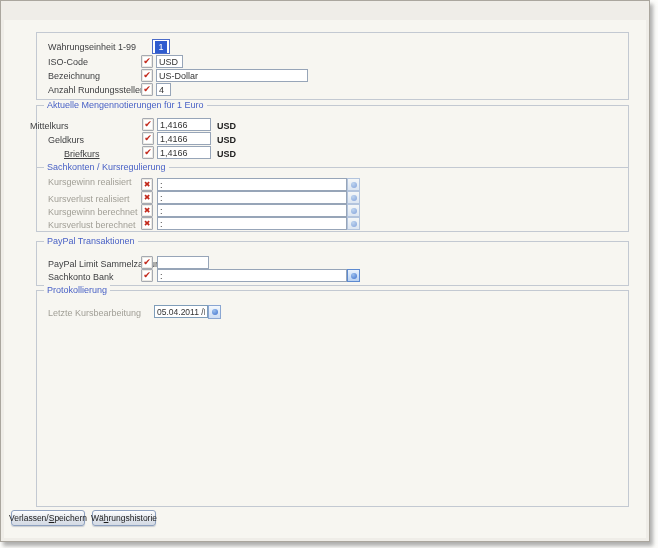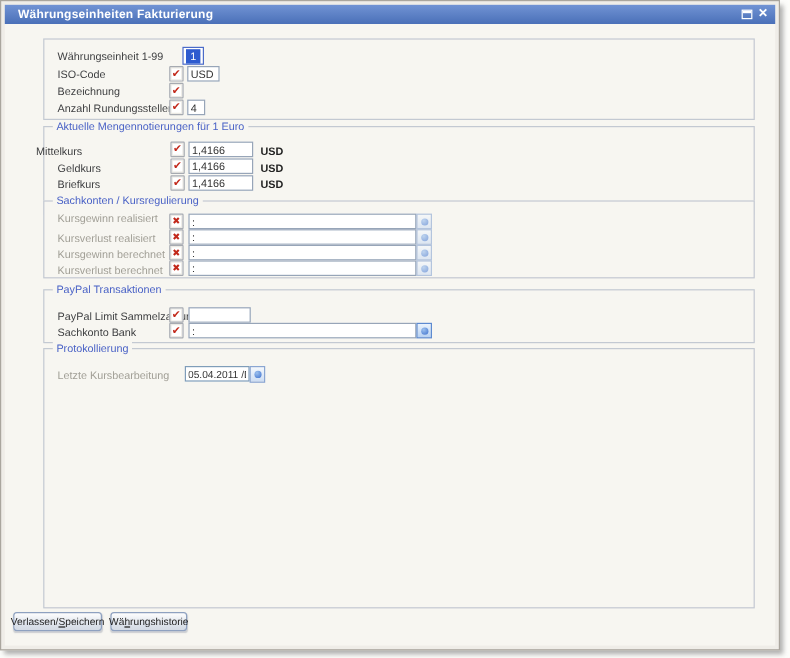--- a/index.html
+++ b/index.html
@@ -48,55 +48,49 @@
   .btn{position:absolute;height:16px;border:1px solid #8ea1c0;border-radius:3px;
     background:linear-gradient(#fefefe,#dfe4ec 60%,#d4dae4);font-size:8.5px;color:#1c1c1c;
     display:flex;align-items:center;justify-content:center;cursor:default;
     box-shadow:0 1px 1px rgba(120,130,150,.35);white-space:nowrap;}
   .btn .mn{text-decoration:underline;}
 </style>
 </head>
 <body>
 
 <div class="frame">
-  <div class="titlebar">
-    <span class="title">Währungseinheiten Fakturierung</span>
-    <span class="tb-btns">
-      <span class="tb-restore"></span>
-      <span class="tb-close">✕</span>
-    </span>
-  </div>
   <div class="content"></div>
 
   <div class="group" style="left:35px;top:31px;width:593px;height:68px;"></div>
   <span class="lbl" style="left:47px;top:41px;">Währungseinheit 1-99</span>
   <div class="valbox" style="left:151px;top:38px;">
     <span class="sel">1</span>
   </div>
   <span class="lbl" style="left:47px;top:56px;">ISO-Code</span>
   <span class="chk" style="left:140px;top:54px;">✔</span>
   <input class="fld" style="left: 155px; top: 54px; width: 27px;" value="USD">
   <span class="lbl" style="left:47px;top:70px;">Bezeichnung</span>
   <span class="chk" style="left:140px;top:68px;">✔</span>
+  <input class="fld" style="left: 155px; top: 68px; width: 152px;" value="US-Dollar">
   <span class="lbl" style="left:47px;top:84px;">Anzahl Rundungsstellen</span>
   <span class="chk" style="left:140px;top:82px;">✔</span>
   <input class="fld" style="left: 155px; top: 82px; width: 15px;" value="4">
 
   <div class="group" style="left:35px;top:104px;width:593px;height:74px;">
     <span class="legend">Aktuelle Mengennotierungen für 1 Euro</span>
   </div>
   <span class="lbl" style="left:29px;top:120px;">Mittelkurs</span>
   <span class="chk" style="left:141px;top:117px;">✔</span>
   <input class="fld num" style="left: 156px; top: 117px; width: 54px;" value="1,4166">
   <span class="unit" style="left:216px;top:120px;">USD</span>
   <span class="lbl" style="left:47px;top:134px;">Geldkurs</span>
   <span class="chk" style="left:141px;top:131px;">✔</span>
   <input class="fld num" style="left: 156px; top: 131px; width: 54px;" value="1,4166">
   <span class="unit" style="left:216px;top:134px;">USD</span>
-  <span class="lbl" style="left:47px;top:148px;">Briefkurs</span>
+  <span class="lbl" style="left:63px;top:148px;text-decoration:underline;">Briefkurs</span>
   <span class="chk" style="left:141px;top:145px;">✔</span>
   <input class="fld num" style="left: 156px; top: 145px; width: 54px;" value="1,4166">
   <span class="unit" style="left:216px;top:148px;">USD</span>
 
   <div class="group" style="left:35px;top:166px;width:593px;height:65px;">
     <span class="legend">Sachkonten / Kursregulierung</span>
   </div>
   <span class="lbl dis" style="left:47px;top:176px;">Kursgewinn realisiert</span>
   <span class="chk x" style="left:140px;top:177px;">✖</span>
   <input class="fld colon" style="left: 156px; top: 177px; width: 190px;" value=":">

